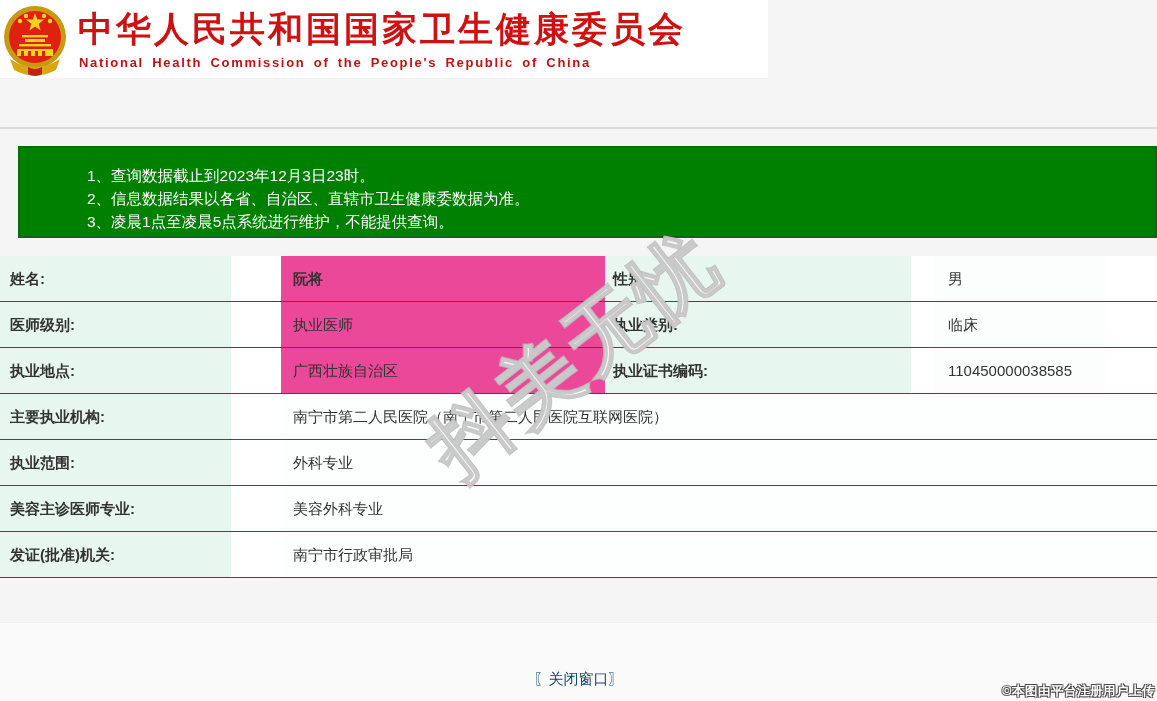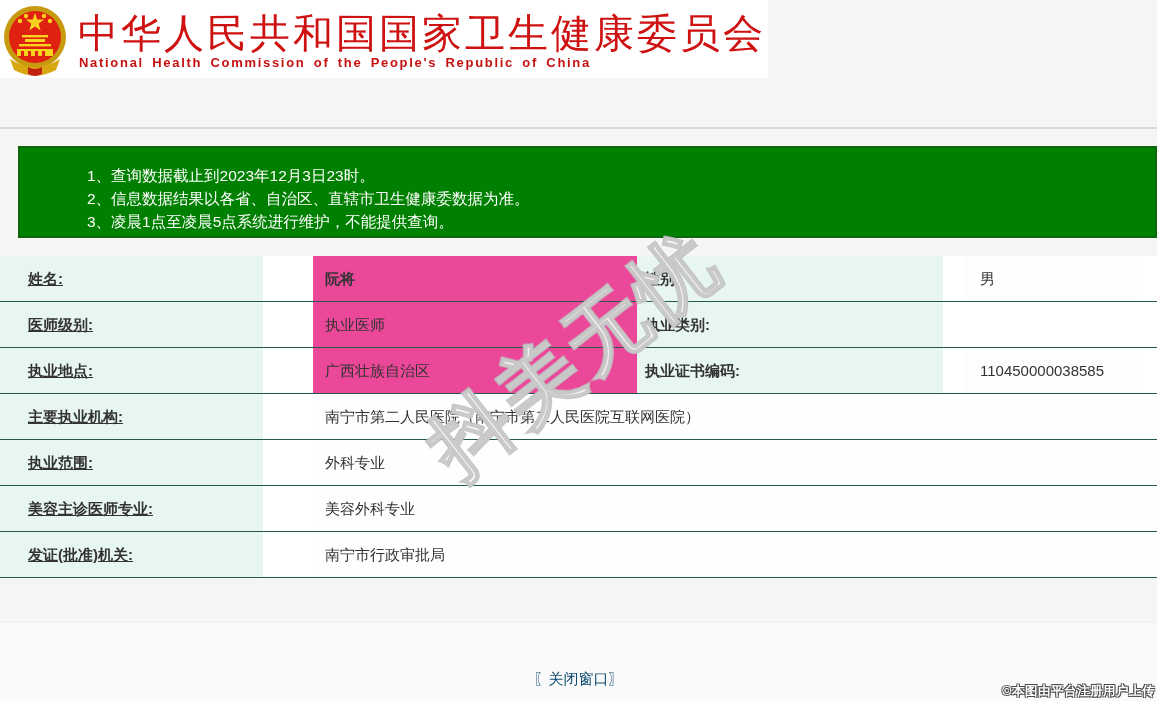--- a/index.html
+++ b/index.html
@@ -11,21 +11,21 @@
     color:#333;
   }
   
   .header-band {
     position:absolute; left:0; top:0; width:768px; height:78px;
     background:#ffffff;
   }
   .emblem { position:absolute; left:2px; top:3px; width:66px; height:74px; }
   .title-cn {
     position:absolute; left:78px; top:6px; width:660px;
-    font-size:40px; font-weight:normal; letter-spacing:3px;
+    font-size:35px; font-weight:bold; letter-spacing:3px;
     color:#ce1111; white-space:nowrap;
   }
   .title-en {
     position:absolute; left:79px; top:55px; width:660px;
     font-size:13px; font-weight:bold; letter-spacing:1.7px; word-spacing:3px;
     color:#c61010; white-space:nowrap;
   }
   .top-divider {
     position:absolute; left:0; top:127px; width:1157px; height:2px;
     background:#dadada;
@@ -38,21 +38,21 @@
     padding:16px 10px 0 67px;
   }
   
   .rec-table { position:absolute; left:0; top:256px; width:1157px; }
   .row {
     display:flex; height:46px; border-bottom:1px solid #235a4b;
     background:#ffffff; font-size:15px;
   }
   .cell { line-height:45px; white-space:nowrap; overflow:hidden; }
   .lab  { background:#e7f6ef; font-weight:bold; }
-  .labA { width:263px; padding-left:28px;text-decoration:underline; }
+  .labA { width:231px; padding-left:10px; }
   .gapA { width:50px; background:#fff; }
   .valB { width:324px; padding-left:12px; background:#ec4899; }
   .labC { width:306px; padding-left:8px; }
   .gapC { width:22px; background:#fff; }
   .valD { width:172px; padding-left:15px; background:#fcfefd; }
   .valWide { flex:1; padding-left:12px; background:#fdfffe; }
   .bold { font-weight:bold; }
   .multi-row {
     position:absolute; left:0; width:1157px; height:44px;
     background:#f1f1f1; border-bottom:1px solid #e4e4e4;margin-top:44px;
@@ -132,20 +132,21 @@
     <div class="cell gapC"></div>
     <div class="cell valD">男</div>
   </div>
 
   <div class="row">
     <div class="cell lab labA">医师级别:</div>
     <div class="cell gapA"></div>
     <div class="cell valB">执业医师</div>
     <div class="cell lab labC">执业类别:</div>
     <div class="cell gapC"></div>
+    <div class="cell valD">临床</div>
   </div>
 
   <div class="row">
     <div class="cell lab labA">执业地点:</div>
     <div class="cell gapA"></div>
     <div class="cell valB">广西壮族自治区</div>
     <div class="cell lab labC">执业证书编码:</div>
     <div class="cell gapC"></div>
     <div class="cell valD">110450000038585</div>
   </div>

